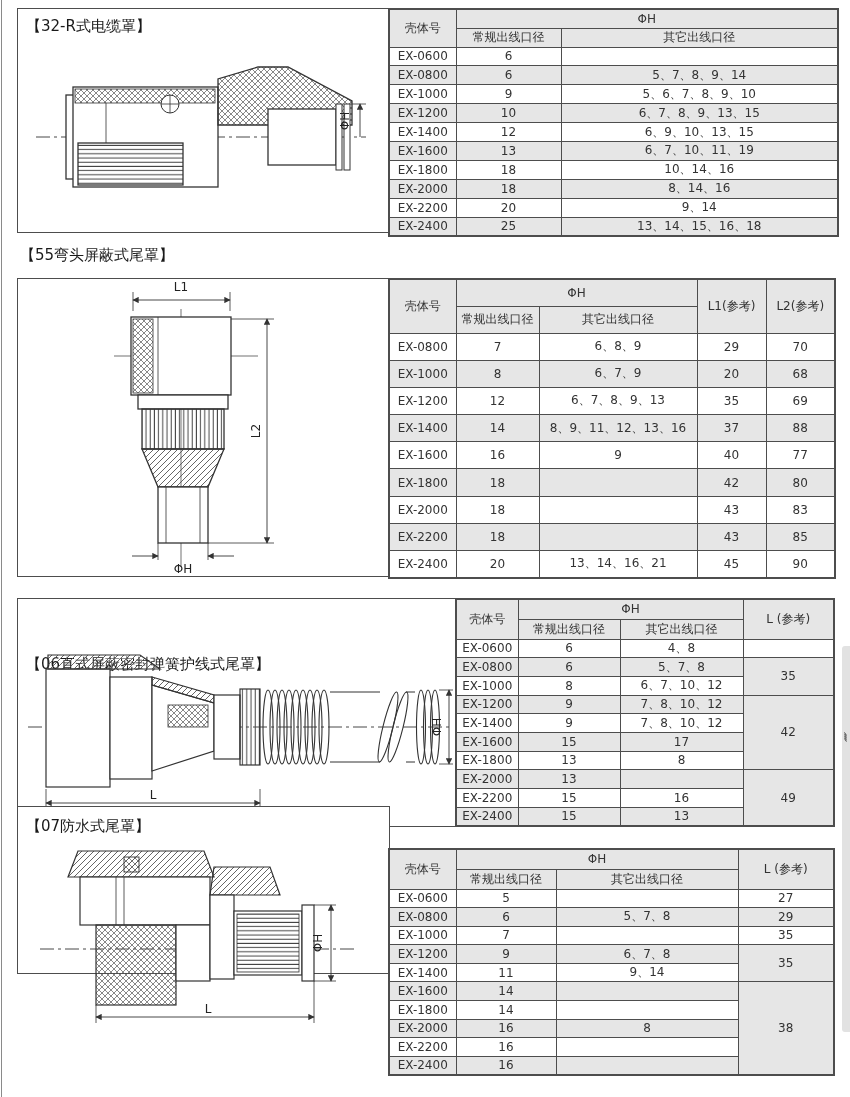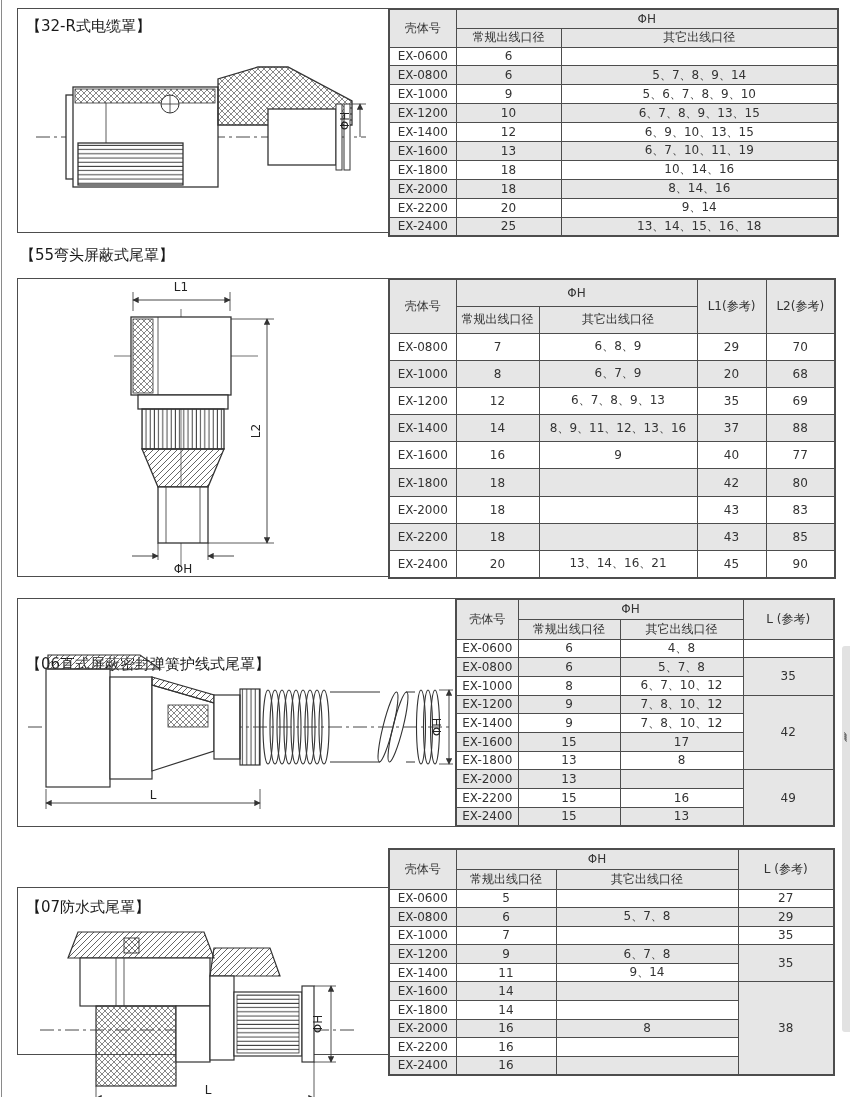--- a/index.html
+++ b/index.html
@@ -376,21 +376,21 @@
           <td>16</td>
         </tr>
       <tr>
           <td>EX-2400</td>
           <td>15</td>
           <td>13</td>
         </tr>
     </tbody>
   </table>
 
-  <div class="box" style="left:17px;top:887px;width:373px;height:168px;">
+  <div class="box" style="left:17px;top:806px;width:373px;height:168px;">
     <div class="sec-title" style="left:8px;top:10px;">【07防水式尾罩】</div>
     <svg class="draw" width="373" height="223" viewBox="0 0 373 223">
       <g stroke="#333" stroke-width="1.2" fill="none">
         <line x1="22" y1="142" x2="340" y2="142" stroke-width="0.9" stroke-dasharray="14 4 3 4"></line>
         <polygon points="60,44 186,44 196,70 50,70" fill="url(#ph)"></polygon>
         <rect x="106" y="50" width="15" height="15" fill="url(#px)" stroke-width="0.9"></rect>
         <rect x="62" y="70" width="130" height="48" fill="#fff"></rect>
         <line x1="98" y1="70" x2="98" y2="118" stroke-width="0.8"></line>
         <line x1="106" y1="70" x2="106" y2="118" stroke-width="0.8"></line>
         <rect x="78" y="118" width="80" height="80" fill="url(#px)"></rect>

